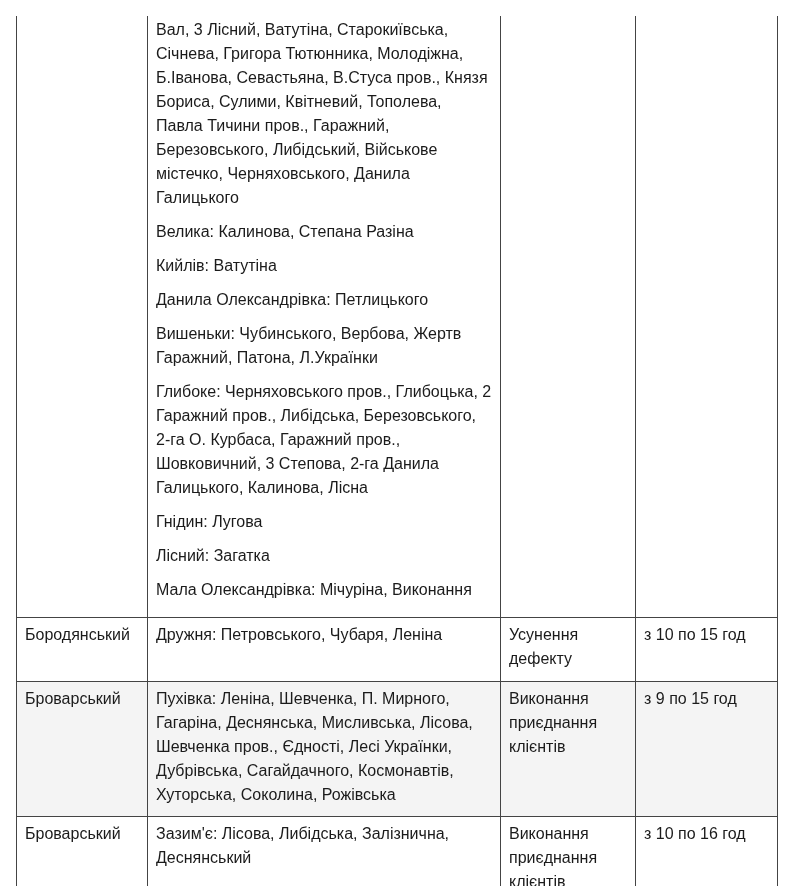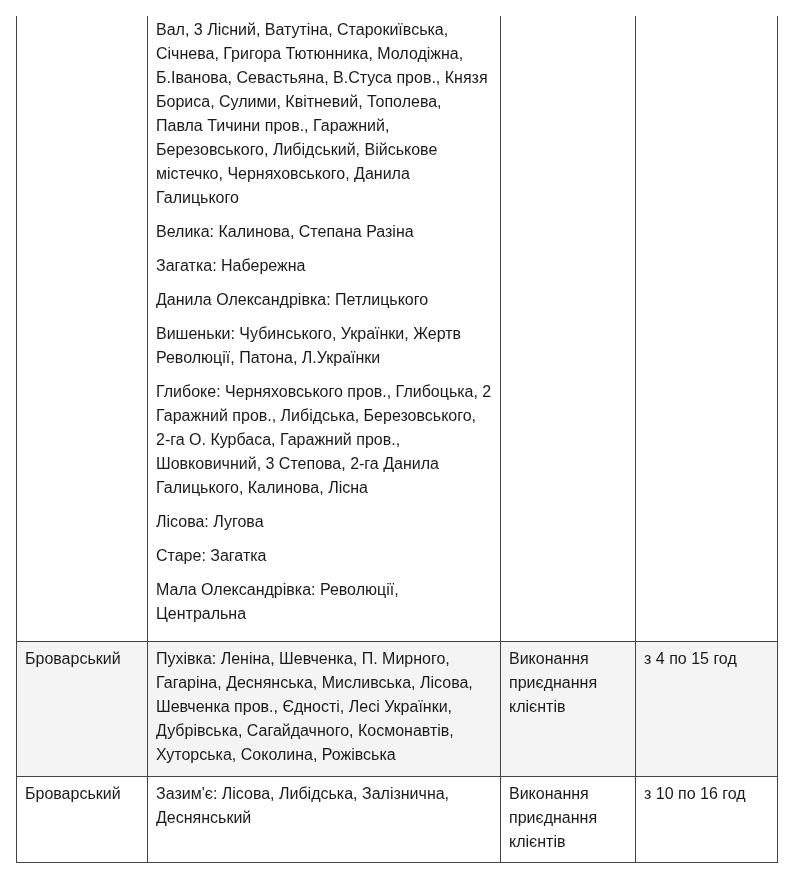--- a/index.html
+++ b/index.html
@@ -54,38 +54,44 @@
       <col style="width:135px">
       <col style="width:142px">
     </colgroup>
 
     <tbody>
         <tr>
       <td class="plain"></td>
       <td class="streets-multi">
         <p>Вал, 3 Лісний, Ватутіна, Старокиївська, Січнева, Григора Тютюнника, Молодіжна, Б.Іванова, Севастьяна, В.Стуса пров., Князя Бориса, Сулими, Квітневий, Тополева, Павла Тичини пров., Гаражний, Березовського, Либідський, Військове містечко, Черняховського, Данила Галицького</p>
         <p>Велика: Калинова, Степана Разіна</p>
-        <p>Загатка: Набережна</p>
+        <p>Кийлів: Ватутіна</p>
         <p>Данила Олександрівка: Петлицького</p>
-        <p>Вишеньки: Чубинського, Українки, Жертв Революції, Патона, Л.Українки</p>
+        <p>Вишеньки: Чубинського, Вербова, Жертв Гаражний, Патона, Л.Українки</p>
         <p>Глибоке: Черняховського пров., Глибоцька, 2 Гаражний пров., Либідська, Березовського, 2-га О. Курбаса, Гаражний пров., Шовковичний, 3 Степова, 2-га Данила Галицького, Калинова, Лісна</p>
-        <p>Лісова: Лугова</p>
-        <p>Старе: Загатка</p>
-        <p>Мала Олександрівка: Революції, Центральна</p>
+        <p>Гнідин: Лугова</p>
+        <p>Лісний: Загатка</p>
+        <p>Мала Олександрівка: Мічуріна, Виконання</p>
       </td>
       <td class="plain"></td>
       <td class="plain"></td>
     </tr>
 
+    <tr style="height:64px">
+      <td class="plain">Бородянський</td>
+      <td class="plain">Дружня: Петровського, Чубаря, Леніна</td>
+      <td class="plain">Усунення дефекту</td>
+      <td class="plain">з 10 по 15 год</td>
+    </tr>
 
     <tr class="row-alt" style="height:135px">
       <td class="plain">Броварський</td>
       <td class="plain">Пухівка: Леніна, Шевченка, П. Мирного, Гагаріна, Деснянська, Мисливська, Лісова, Шевченка пров., Єдності, Лесі Українки, Дубрівська, Сагайдачного, Космонавтів, Хуторська, Соколина, Рожівська</td>
       <td class="plain">Виконання приєднання клієнтів</td>
-      <td class="plain">з 4 по 15 год</td>
+      <td class="plain">з 9 по 15 год</td>
     </tr>
 
     <tr style="height:86px">
       <td class="plain">Броварський</td>
       <td class="plain">Зазим'є: Лісова, Либідська, Залізнична, Деснянський</td>
       <td class="plain">Виконання приєднання клієнтів</td>
       <td class="plain">з 10 по 16 год</td>
     </tr>
 
   </tbody>

